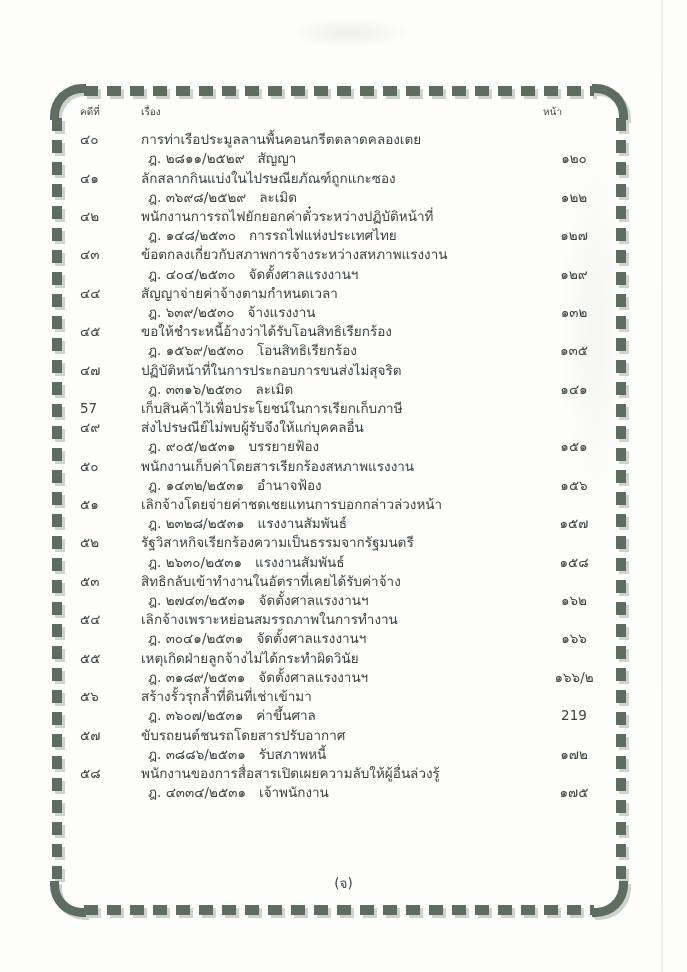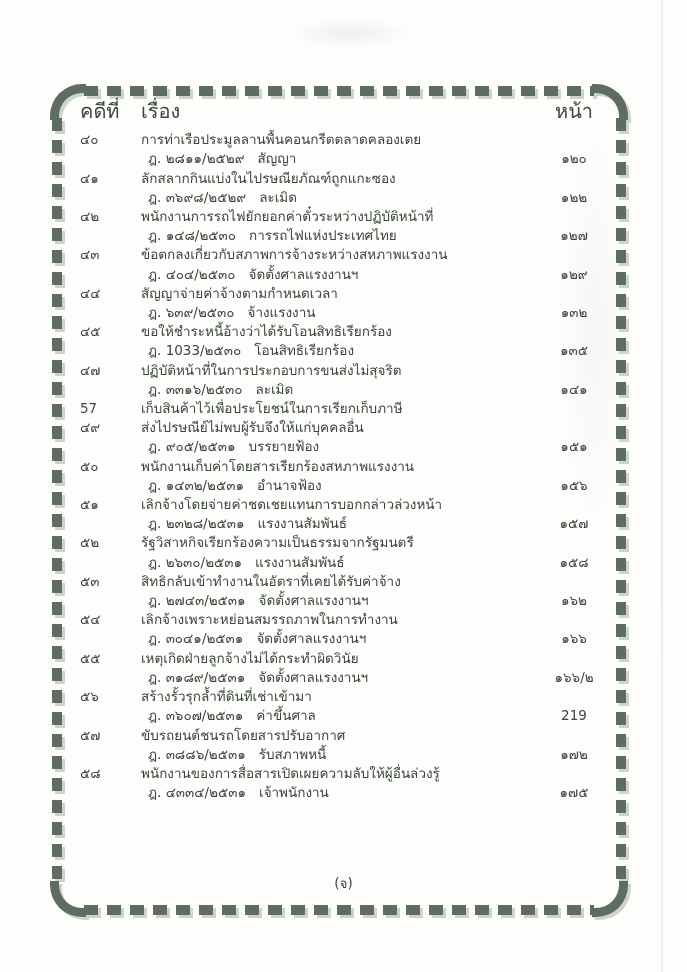--- a/index.html
+++ b/index.html
@@ -57,23 +57,23 @@
   .corner.bl{bottom:0;left:0;border-bottom:9px solid var(--border);border-left:9px solid var(--border);border-bottom-left-radius:32px;}
   .corner.br{bottom:0;right:0;border-bottom:9px solid var(--border);border-right:9px solid var(--border);border-bottom-right-radius:32px;}
 
   
   .toc{
     position:absolute; left:80px; top:102px; width:525px;
     font-size:13.5px; line-height:19.2px;
   }
   .toc-header{
     display:grid; grid-template-columns:61px 1fr 62px;
-    font-size:20px; margin-bottom:9px;
-  }
-  .toc-header .h-page{text-align:center;}
+    font-size:10px; margin-bottom:9px;
+  }
+  .toc-header .h-page{text-align:left;}
   .entry{display:block;}
   .eline{display:grid; grid-template-columns:61px 1fr 62px; align-items:baseline;}
   .eline .no{grid-column:1;}
   .eline .title{grid-column:2 / span 2;}
   .eline .cite-wrap{grid-column:2; padding-left:7px; white-space:nowrap;}
   .eline .topic{margin-left:13px;}
   .eline .pg{grid-column:3; text-align:center; white-space:nowrap;}
 
   .footer-mark{
     position:absolute; left:0; top:872px; width:687px;
@@ -170,21 +170,21 @@
     </div>
   </div>
 
   <div class="entry">
     <div class="eline">
       <span class="no">๔๕</span>
       <span class="title">ขอให้ชำระหนี้อ้างว่าได้รับโอนสิทธิเรียกร้อง</span>
     </div>
     <div class="eline">
       <span class="cite-wrap">
-        <span class="citation">ฎ. 1033/๒๕๓๐</span><span class="topic">โอนสิทธิเรียกร้อง</span>
+        <span class="citation">ฎ. ๑๕๖๙/๒๕๓๐</span><span class="topic">โอนสิทธิเรียกร้อง</span>
       </span>
       <span class="pg">๑๓๕</span>
     </div>
   </div>
 
 
   <div class="entry">
     <div class="eline">
       <span class="no">๔๗</span>
       <span class="title">ปฏิบัติหน้าที่ในการประกอบการขนส่งไม่สุจริต</span>

